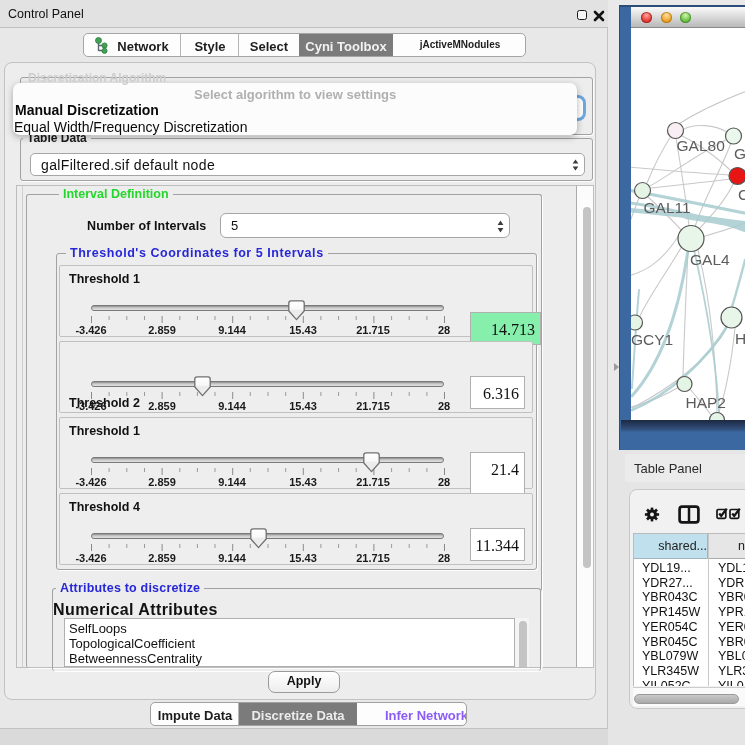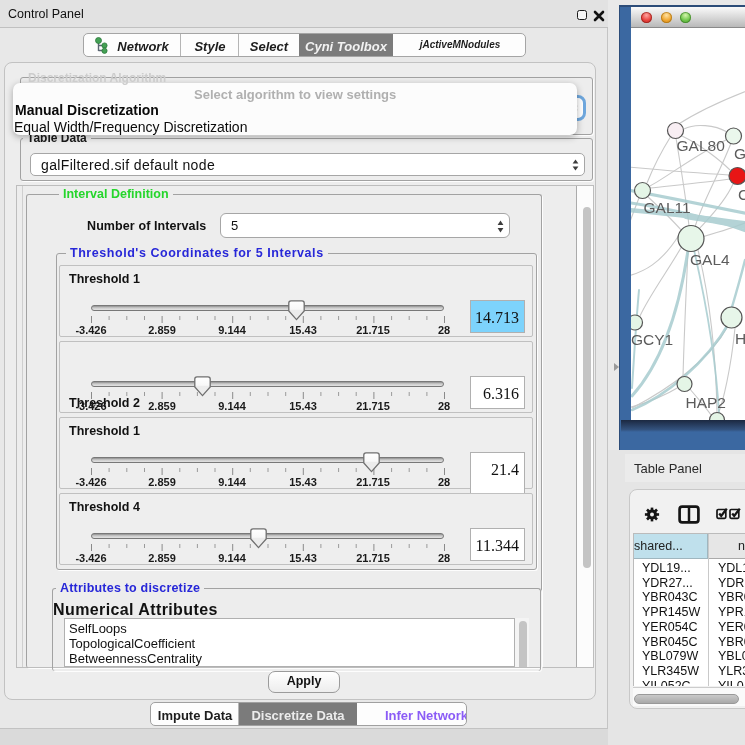--- a/index.html
+++ b/index.html
@@ -14,21 +14,21 @@
 
 <div class="abs" id="leftwin" style="left:0;top:0;width:608px;height:745px;background:#e8e8e8;border-right:1px solid #c4c4c4;">
 
   <div class="abs" style="left:0;top:0;width:608px;height:28px;background:#e2e2e2;border-bottom:1px solid #c0c0c0;"></div>
   <div class="abs" style="left:8px;top:7px;font-size:12.5px;color:#111;">Control Panel</div>
   <div class="abs" style="left:577px;top:10px;width:10px;height:10px;border:1.6px solid #1a1a1a;border-radius:2.5px;background:#f5f5f5;"></div>
   <svg class="abs" style="left:593px;top:10px;" width="12" height="12" viewBox="0 0 12 12">
       <path d="M2 2 L10 10 M10 2 L2 10" stroke="#111" stroke-width="2.6" stroke-linecap="round"></path>
     </svg>
 
-  <div class="abs" style="left:83px;top:33px;width:443px;height:24px;background:#fdfdfd;border:1px solid #a5a5a5;border-radius:5px;overflow:hidden;font-style:italic;">
+  <div class="abs" style="left:83px;top:33px;width:443px;height:24px;background:#fdfdfd;border:1px solid #a5a5a5;border-radius:5px;overflow:hidden;">
     <div class="abs" style="left:0;top:0;width:97px;height:24px;border-right:1px solid #b5b5b5;"></div>
     <div class="abs" style="left:97px;top:0;width:58px;height:24px;border-right:1px solid #b5b5b5;"></div>
     <div class="abs" style="left:155px;top:0;width:60px;height:24px;"></div>
     <div class="abs" style="left:215px;top:0;width:94px;height:24px;background:#7b7b7b;"></div>
     <div class="abs" style="left:309px;top:0;width:134px;height:24px;"></div>
 
     <svg class="abs" style="left:11px;top:3px;" width="13" height="17" viewBox="0 0 13 17">
       <path d="M3.5 5 L3.5 14 M3.5 8.5 L9 8.5 M3.5 13.5 L9 13.5" stroke="#5a6672" stroke-width="1.4" fill="none"></path>
       <circle cx="3.5" cy="3.5" r="3" fill="#44a155" stroke="#2e7a3c" stroke-width="0.8"></circle>
       <circle cx="9.5" cy="8.5" r="2.6" fill="#44a155" stroke="#2e7a3c" stroke-width="0.8"></circle>
@@ -117,21 +117,21 @@
       <defs>
         <linearGradient id="tg0" x1="0" y1="0" x2="0" y2="1">
           <stop offset="0" stop-color="#ffffff"></stop>
           <stop offset="0.45" stop-color="#f8f8f8"></stop>
           <stop offset="0.5" stop-color="#ececec"></stop>
           <stop offset="1" stop-color="#ebebeb"></stop>
         </linearGradient>
       </defs>
       <path d="M3 0.8 L14 0.8 Q16.2 0.8 16.2 3 L16.2 11 L8.5 19.6 L0.8 11 L0.8 3 Q0.8 0.8 3 0.8 Z" fill="url(#tg0)" stroke="#6f6f6f" stroke-width="1.3"></path>
     </svg>
-  <div class="abs" style="left:470px;top:300px;width:55px;height:33px;background:#7dd3fc;border:1px solid #b0b0b0;">
+  <div class="abs" style="left:470px;top:312px;width:71px;height:33px;background:#86efac;border:1px solid #b0b0b0;">
       <div style="position:absolute;right:5px;top:8px;font-family:'Liberation Serif',serif;font-size:16px;color:#111;">14.713</div>
     </div>
   <div class="abs" style="left:59px;top:341px;width:474px;height:72px;background:#eeeeee;border:1px solid #c0c0c0;border-radius:2px;"></div>
   <div class="abs" style="left:69px;top:348px;font-size:12.5px;font-weight:bold;color:#111;margin-top:48px;">Threshold 2</div>
   <div class="abs" style="left:91.0px;top:381px;width:353.0px;height:6px;background:linear-gradient(#8e8e8e,#c9c9c9 45%,#e3e3e3);border:1px solid #787878;border-radius:3px;"></div>
   <svg class="abs" style="left:91.0px;top:392px;" width="354" height="8" viewBox="0 0 354 8">
       <line x1="0.5" y1="0" x2="0.5" y2="7" stroke="#8a8a8a" stroke-width="1"></line>
       <line x1="18.1" y1="0" x2="18.1" y2="4" stroke="#9a9a9a" stroke-width="1"></line>
       <line x1="35.8" y1="0" x2="35.8" y2="4" stroke="#9a9a9a" stroke-width="1"></line>
       <line x1="53.5" y1="0" x2="53.5" y2="4" stroke="#9a9a9a" stroke-width="1"></line>
@@ -388,21 +388,21 @@
 <svg class="abs" style="left:715.5px;top:506.5px;z-index:3;" width="13" height="13" viewBox="0 0 13 13">
     <rect x="1" y="2.5" width="8.8" height="8.8" rx="1.2" fill="none" stroke="#151515" stroke-width="1.7"></rect>
     <path d="M3.2 6.6 L5.2 9 L10.8 1.6" fill="none" stroke="#151515" stroke-width="2.3"></path>
   </svg>
 <svg class="abs" style="left:728.5px;top:506.5px;z-index:3;" width="13" height="13" viewBox="0 0 13 13">
     <rect x="1" y="2.5" width="8.8" height="8.8" rx="1.2" fill="none" stroke="#151515" stroke-width="1.7"></rect>
     <path d="M3.2 6.6 L5.2 9 L10.8 1.6" fill="none" stroke="#151515" stroke-width="2.3"></path>
   </svg>
 
 <div class="abs" style="left:633px;top:533px;width:112px;height:153px;background:#fff;border-top:1px solid #bbb;border-left:1px solid #bbb;overflow:hidden;">
-  <div class="abs" style="left:0;top:0;width:74px;height:25px;background:#bfe0ec;border-right:1px solid #9fb6bf;border-bottom:1px solid #9fb6bf;text-align:left;font-size:12.5px;color:#222;line-height:25px;">shared...</div>
+  <div class="abs" style="left:0;top:0;width:74px;height:25px;background:#bfe0ec;border-right:1px solid #9fb6bf;border-bottom:1px solid #9fb6bf;text-align:right;font-size:12.5px;color:#222;line-height:25px;">shared...</div>
   <div class="abs" style="left:75px;top:0;width:60px;height:25px;background:#e6e6e6;border-bottom:1px solid #aaa;font-size:12.5px;color:#222;line-height:25px;">
       <span style="position:absolute;left:29px;">n</span>
     </div>
   <div class="abs" style="left:8px;top:27px;font-size:12.5px;line-height:14.7px;color:#111;">YDL19...<br>YDR27...<br>YBR043C<br>YPR145W<br>YER054C<br>YBR045C<br>YBL079W<br>YLR345W<br>YIL052C</div>
   <div class="abs" style="left:84px;top:27px;font-size:12.5px;line-height:14.7px;color:#111;">YDL1<br>YDR2<br>YBR0<br>YPR1<br>YER0<br>YBR0<br>YBL0<br>YLR3<br>YIL0</div>
   <div class="abs" style="left:74px;top:0;width:1px;height:153px;background:#c9c9c9;"></div>
 </div>
 
 <div class="abs" style="left:633px;top:687px;width:112px;height:19px;background:#fafafa;border-top:1px solid #ccc;"></div>
 <div class="abs" style="left:634px;top:694px;width:105px;height:10px;background:linear-gradient(#c9c9c9,#a9a9a9);border:1px solid #999;border-radius:5px;"></div>

